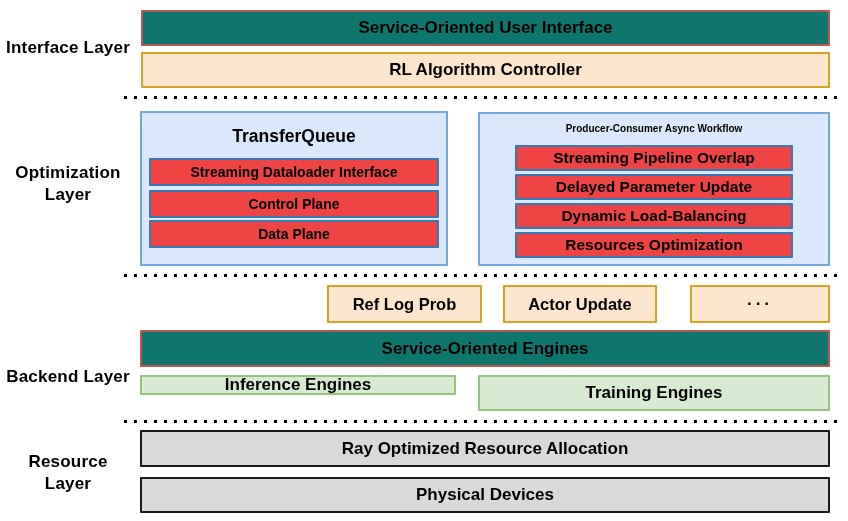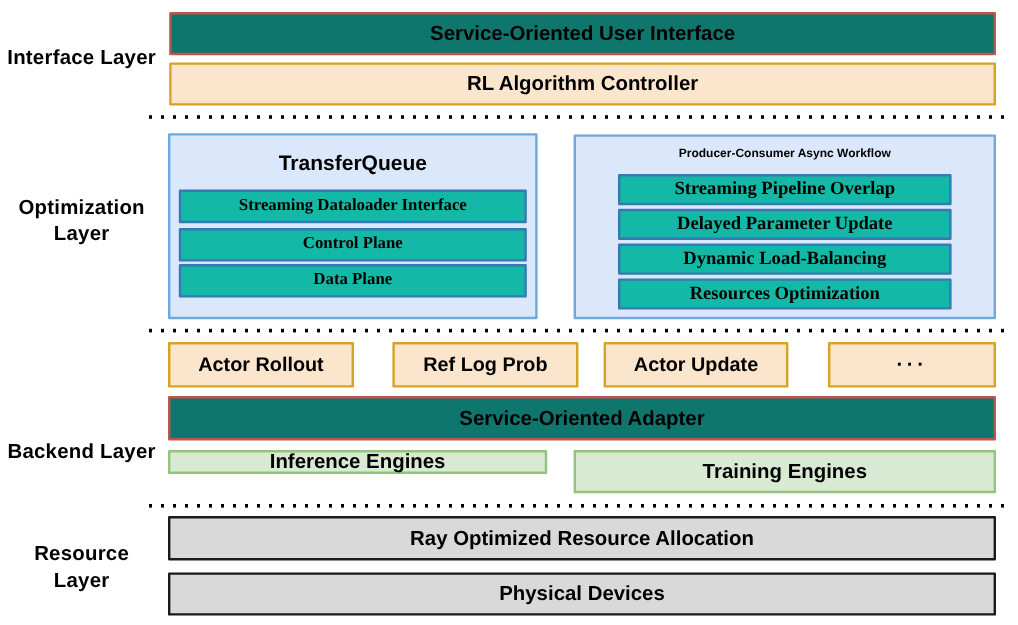--- a/index.html
+++ b/index.html
@@ -13,21 +13,21 @@
     font-size:17px; line-height:22px; letter-spacing:.2px;
   }
   .box {
     position:absolute; box-sizing:border-box;
     display:flex; align-items:center; justify-content:center;
     text-align:center; border-radius:1px;
   }
   .red    { background:#0f766e; border:2px solid #bd5551; }
   .orange { background:#fce5cd; border:2px solid #d6a322; }
   .panel  { background:#dbe8fb; border:2px solid #6fa8dc; }
-  .inner  { background:#14b8a6; border:2px solid #3779b5;font-family:Liberation Serif, serif; }
+  .inner  { background:#ef4444; border:2px solid #3779b5; }
   .green  { background:#d9ead3; border:2px solid #93c47d; }
   .gray   { background:#d9d9d9; border:2px solid #1a1a1a; }
   .fs17 { font-size:17px; }
   .fs16 { font-size:16.5px; }
   .dotted {
     position:absolute; left:124px; width:714px; height:3px;
     background:repeating-linear-gradient(90deg,#000 0 3px,transparent 3px 10px);
   }
   .panel-title { position:absolute; left:0; width:100%; text-align:center; }
   .inner-item  { left:50%; transform:translateX(-50%); }
@@ -62,26 +62,25 @@
   <div class="box panel" style="left:478px; top:112px; width:352px; height:154px;">
     <div class="panel-title pc-title">Producer-Consumer Async Workflow</div>
     <div class="box inner inner-item pc-item" style="top:31px;">Streaming Pipeline Overlap</div>
     <div class="box inner inner-item pc-item" style="top:60px;">Delayed Parameter Update</div>
     <div class="box inner inner-item pc-item" style="top:89px;">Dynamic Load-Balancing</div>
     <div class="box inner inner-item pc-item" style="top:118px;">Resources Optimization</div>
   </div>
 
   <div class="dotted" style="top:274px;"></div>
 
-  <div class="box orange fs16" style="left:140px; top:285px; width:155px; height:38px;">Actor Rollout</div>
   <div class="box orange fs16" style="left:327px; top:285px; width:155px; height:38px;">Ref Log Prob</div>
   <div class="box orange fs16" style="left:503px; top:285px; width:154px; height:38px;">Actor Update</div>
   <div class="box orange ellipsis-box" style="left:690px; top:285px; width:140px; height:38px;">···</div>
 
-  <div class="box red fs17" style="left:140px; top:330px; width:690px; height:37px;">Service-Oriented Adapter</div>
+  <div class="box red fs17" style="left:140px; top:330px; width:690px; height:37px;">Service-Oriented Engines</div>
 
   <div class="box green fs17" style="left:140px; top:375px; width:316px; height:20px;">Inference Engines</div>
   <div class="box green fs17" style="left:478px; top:375px; width:352px; height:36px;">Training Engines</div>
 
   <div class="dotted" style="top:420px;"></div>
 
   <div class="box gray fs17" style="left:140px; top:430px; width:690px; height:37px;">Ray Optimized Resource Allocation</div>
   <div class="box gray fs17" style="left:140px; top:477px; width:690px; height:36px;">Physical Devices</div>
 
 </div>

